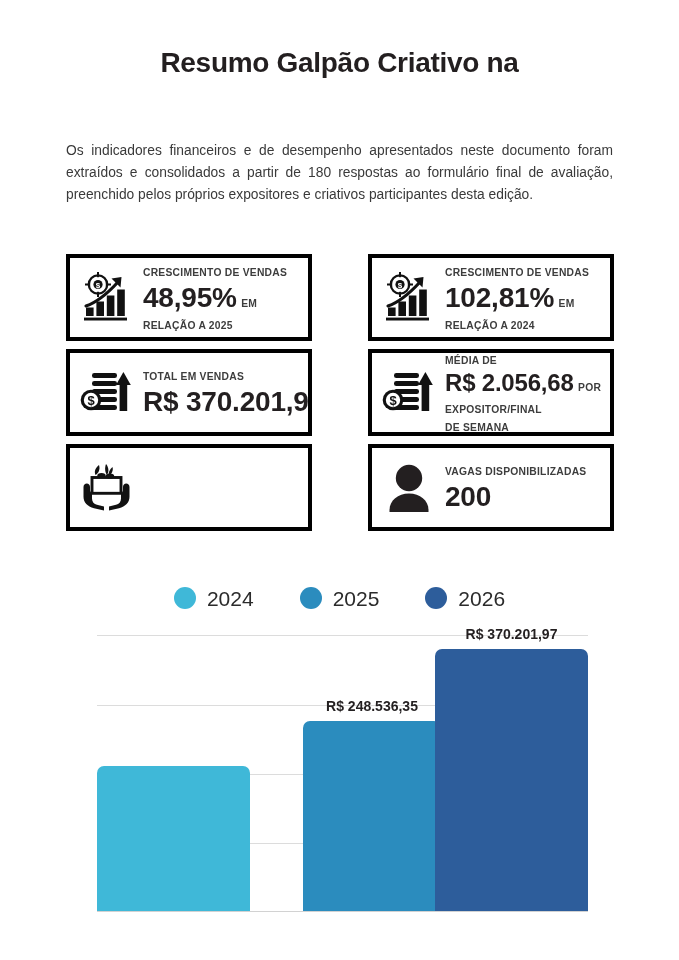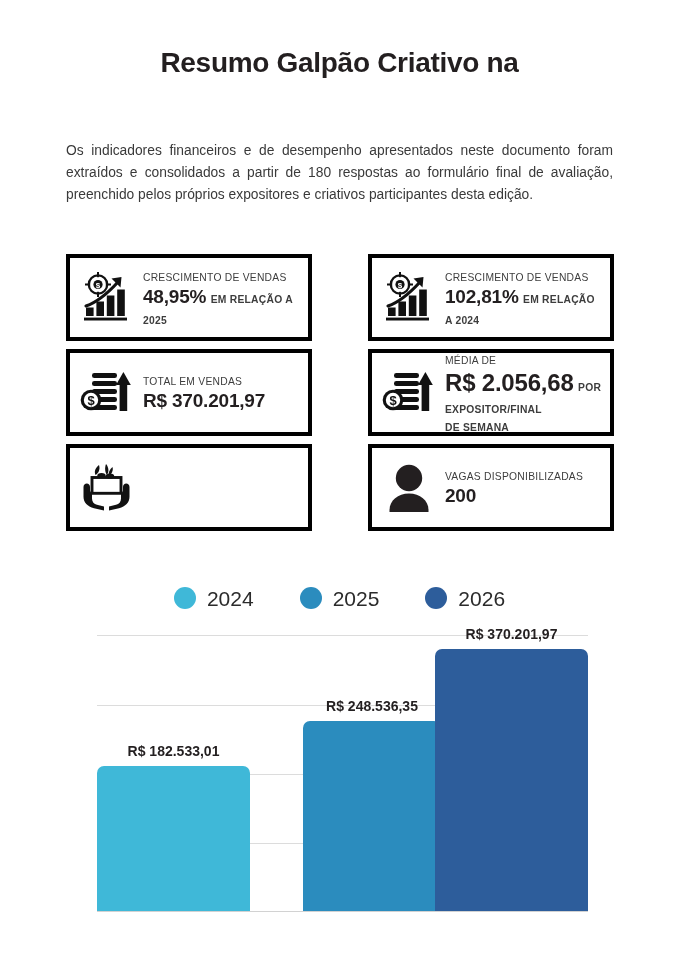--- a/index.html
+++ b/index.html
@@ -77,27 +77,27 @@
   }
   .card-icon svg {
     display: block;
   }
   .card-text {
     flex: 1 1 auto;
     min-width: 0;
   }
   .card-top {
     font-size: 10.3px;
-    font-weight: normal;
+    font-weight: bold;
     letter-spacing: 0.25px;
     color: #3d3d3d;
     line-height: 1.2;
   }
   .card-main {
-    font-size: 19px;
+    font-size: 28px;
     font-weight: bold;
     letter-spacing: -0.2px;
     color: #231f20;
     line-height: 1.28;
     margin: 1px 0 1px;
     white-space: nowrap;
   }
   .card-bottom {
     font-size: 10.3px;
     font-weight: bold;
@@ -370,21 +370,20 @@
 
   <div class="plot">
     <div class="gridline axis-top"></div>
     <div class="gridline axis-q3"></div>
     <div class="gridline axis-q2"></div>
     <div class="gridline axis-q1"></div>
     <div class="gridline axis-base"></div>
 
     <div class="bars">
       <div class="bar-group g0">
-        <span class="bar-value">R$ 182.533,01</span>
         <span class="bar" id="bar0" style="background: rgb(63, 184, 216); height: 145px;"></span>
       </div>
       <div class="bar-group g1">
         <span class="bar-value">R$ 248.536,35</span>
         <span class="bar" id="bar1" style="background: rgb(43, 140, 190); height: 190px;"></span>
       </div>
       <div class="bar-group g2">
         <span class="bar-value">R$ 370.201,97</span>
         <span class="bar" id="bar2" style="background: rgb(45, 93, 155); height: 262px;"></span>
       </div>

